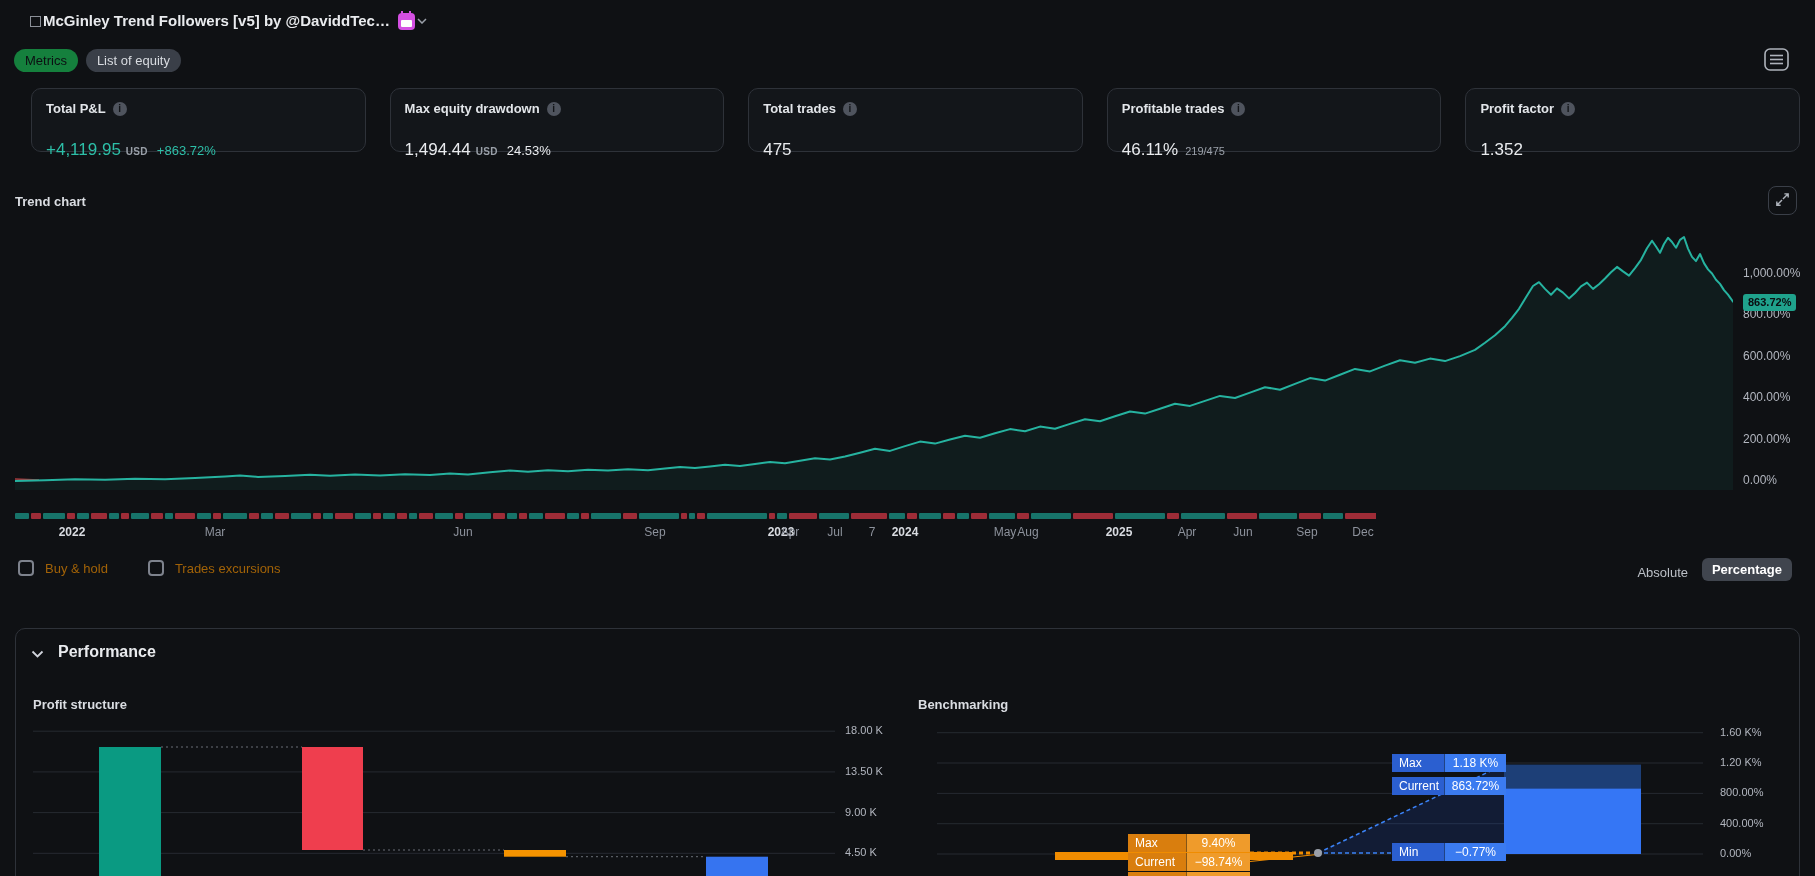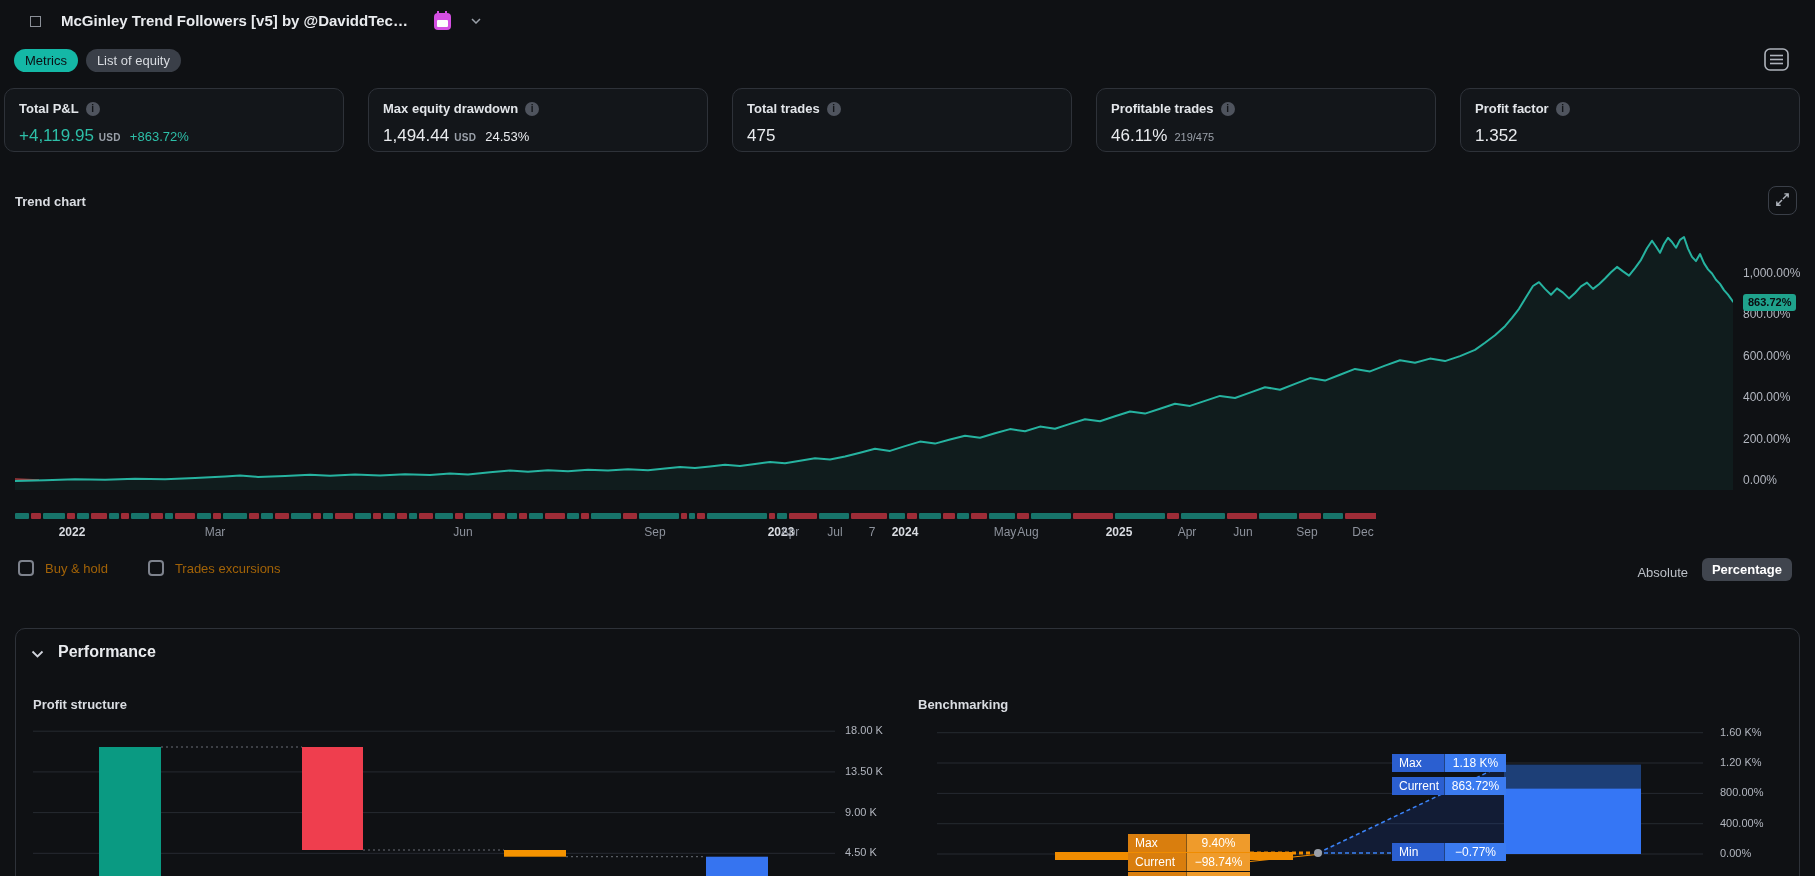--- a/index.html
+++ b/index.html
@@ -1,42 +1,42 @@
 <!DOCTYPE html>
 <html><head>
 <meta charset="utf-8">
 <style>
   *{box-sizing:border-box}
   html,body{margin:0;padding:0}
   body{width:1815px;height:876px;overflow:hidden;background:#0f1114;position:relative;
        font-family:"Liberation Sans",sans-serif;color:#d1d4dc}
   .app{position:absolute;inset:0}
   
-  .hdr-left{position:absolute;left:30px;top:12px;display:flex;align-items:center;gap:20px}
+  .hdr-left{position:absolute;left:30px;top:12px;display:flex;align-items:center;gap:2px}
   .sq{width:11px;height:11px;border:1.5px solid #8b9098;flex:none}
   #title{font:700 15px/1.2 "Liberation Sans",sans-serif;color:#e9ebee;margin:0}
   .strat-icon{width:17px;height:17px;border-radius:4px;background:#d44fe2;position:relative;margin-left:6px;flex:none}
   .strat-icon:before{content:"";position:absolute;top:-2px;left:3px;width:2px;height:4px;background:#d44fe2;box-shadow:8px 0 #d44fe2}
   .strat-icon:after{content:"";position:absolute;left:3px;right:3px;bottom:3px;height:7px;background:#fdfdfd;border-radius:1px}
   .chev{flex:none}
   .date-btn{position:absolute;top:6px;right:25px;height:31px;display:flex;align-items:center;gap:9px;
             padding:0 11px;background:none;border:2px solid #2a62ff;border-radius:9px;color:#e9ebee;
             font:400 14px "Liberation Sans",sans-serif;cursor:pointer}
   .tabs{position:absolute;left:14px;top:49px;display:flex;gap:8px}
   .tab{height:23px;padding:0 11px;border:none;border-radius:12px;cursor:pointer;
        font:400 13px/23px "Liberation Sans",sans-serif;background:#3a3f48;color:#d8dbe0}
-  .tab.sel{background:#14b8a6;color:#0c0e12}
+  .tab.sel{background:#15803d;color:#0c0e12}
   .list-btn{position:absolute;top:47px;right:25px;width:27px;height:25px;background:none;border:none;padding:0;cursor:pointer}
   
-  .cards{position:absolute;left:4px;right:15px;top:88px;display:flex;gap:24px}
+  .cards{position:absolute;left:31px;right:15px;top:88px;display:flex;gap:24px}
   .card{flex:1;height:64px;background:#13161a;border:1px solid #2e3239;border-radius:10px;padding:12px 14px}
   .card-lbl{display:flex;align-items:center;gap:7px;font-weight:700;font-size:13px;color:#e2e5e9}
   .info{width:14px;height:14px;border-radius:50%;background:#4f545e;color:#121418;flex:none;
         font:700 10px/14px "Liberation Sans",sans-serif;text-align:center;cursor:pointer}
-  .vrow{margin-top:10px;font-size:17px;color:#e9ebee;display:flex;align-items:baseline}
+  .vrow{margin-top:24px;font-size:17px;color:#e9ebee;display:flex;align-items:baseline}
   .cur{font-size:10px;font-weight:700;color:#9aa0a9;margin-left:5px;letter-spacing:.3px}
   .extra{font-size:13px;margin-left:9px}
   .teal{color:#2dbfa8}
   .sub{font-size:11px;color:#9aa0a9;margin-left:7px}
   
   .sec-title{position:absolute;font:700 13px "Liberation Sans",sans-serif;color:#dadde2;margin:0}
   #eq-title{left:15px;top:194px}
   .expand-btn{position:absolute;right:18px;top:186px;width:29px;height:29px;border:1px solid #3a3f48;
               border-radius:8px;background:none;cursor:pointer;padding:4px 5px}
   #eq-svg{position:absolute;left:15px;top:200px}

